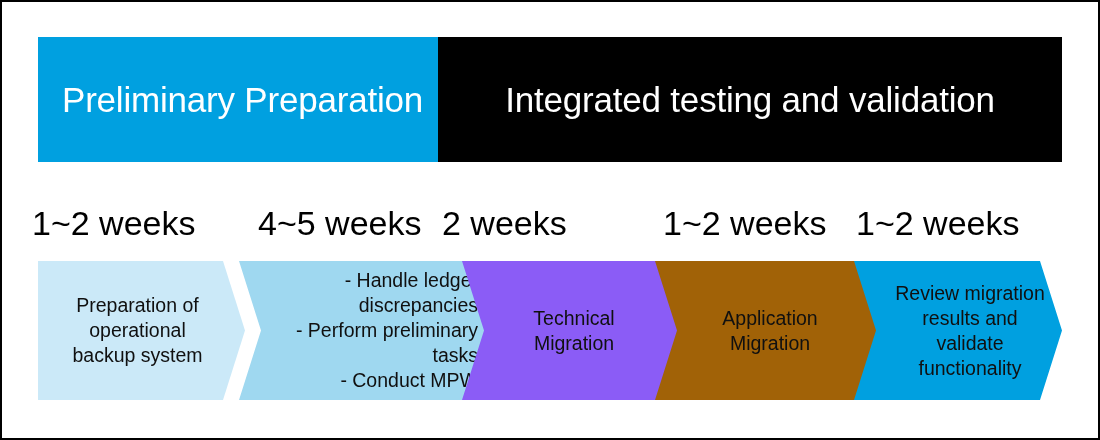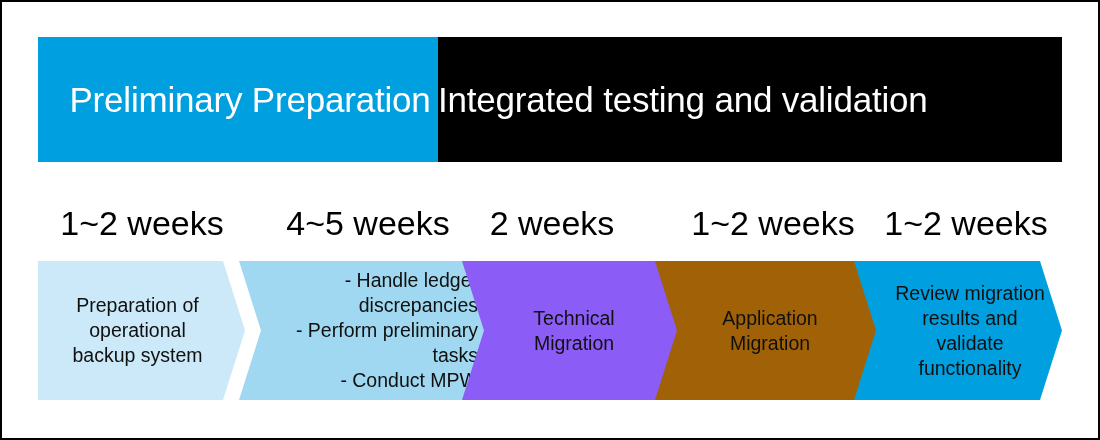--- a/index.html
+++ b/index.html
@@ -38,40 +38,39 @@
   }
   .phase-label {
     color: #ffffff;
     font-size: 35px;
     font-weight: 400;
     letter-spacing: -0.2px;
     white-space: nowrap;
   }
   .phase-prelim {
     width: 400px;
-    justify-content: center;
+    justify-content: flex-start;
     padding-left: 24px;
   }
   .phase-testing {
     width: 624px;
-    justify-content: flex-start;
+    justify-content: center;
   }
 
   
   .durations {
     position: absolute;
     left: 36px;
     top: 190px;
     width: 1024px;
     height: 62px;
   }
   .duration {
     position: absolute;
     top: 0;
-    text-align: center;
     color: #000000;
     font-size: 34px;
     font-weight: 400;
     white-space: nowrap;
     line-height: 62px;
   }
 
   
   .steps {
     position: absolute;

